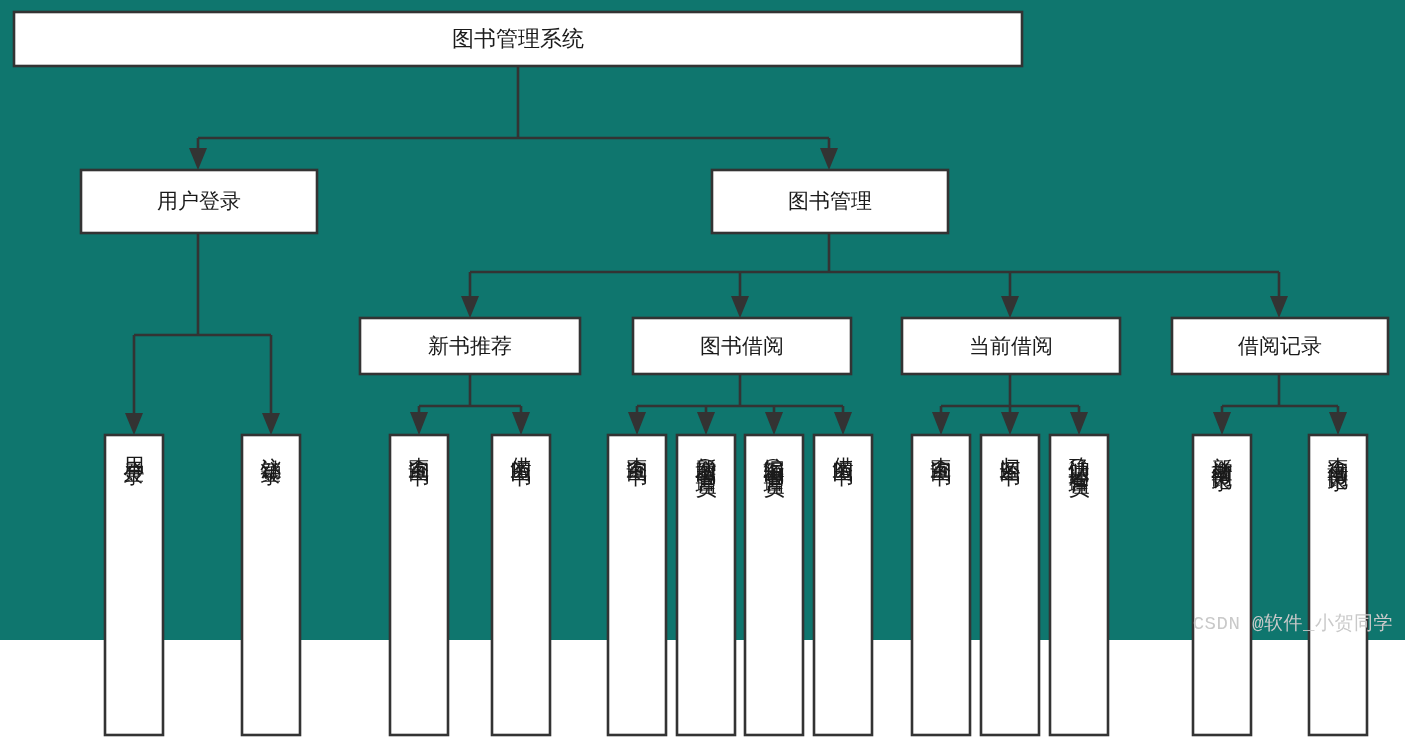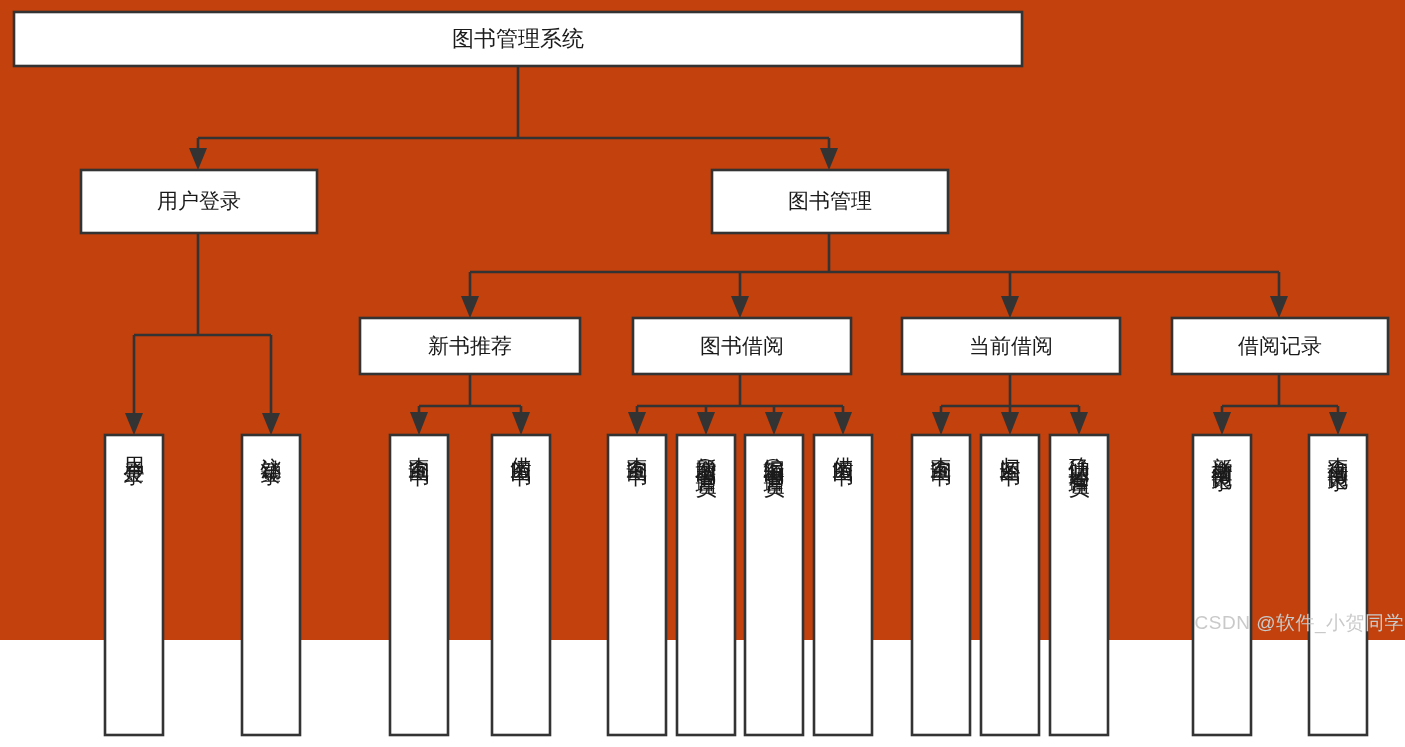--- a/index.html
+++ b/index.html
@@ -11,21 +11,21 @@
   body {
     width: 1405px;
     height: 747px;
     font-family: "Liberation Sans", "DejaVu Sans", sans-serif;
     overflow: hidden;
   }
   #diagram-root {
     position: relative;
     width: 1405px;
     height: 640px;
-    background: #c2410c;
+    background: #0f766e;
   }
   svg.diagram-canvas {
     position: absolute;
     top: 0;
     left: 0;
     width: 1405px;
     height: 747px;
     display: block;
   }
   .node-box {
@@ -69,23 +69,23 @@
     text-orientation: upright;
     font-family: "Liberation Sans", "DejaVu Sans", sans-serif;
     font-size: 21px;
     line-height: 1.05;
     letter-spacing: 3px;
     color: #1a1a1a;
     white-space: nowrap;
   }
   .watermark {
     position: absolute;
-    right: 1px;
+    right: 12px;
     bottom: 4px;
-    font-family: Liberation Sans, sans-serif;
+    font-family: Liberation Mono, monospace;
     font-size: 19px;
     color: #c9c9c9;
     letter-spacing: 0.5px;
     pointer-events: none;
     user-select: none;
   }
 </style>
 </head>
 <body>
 

